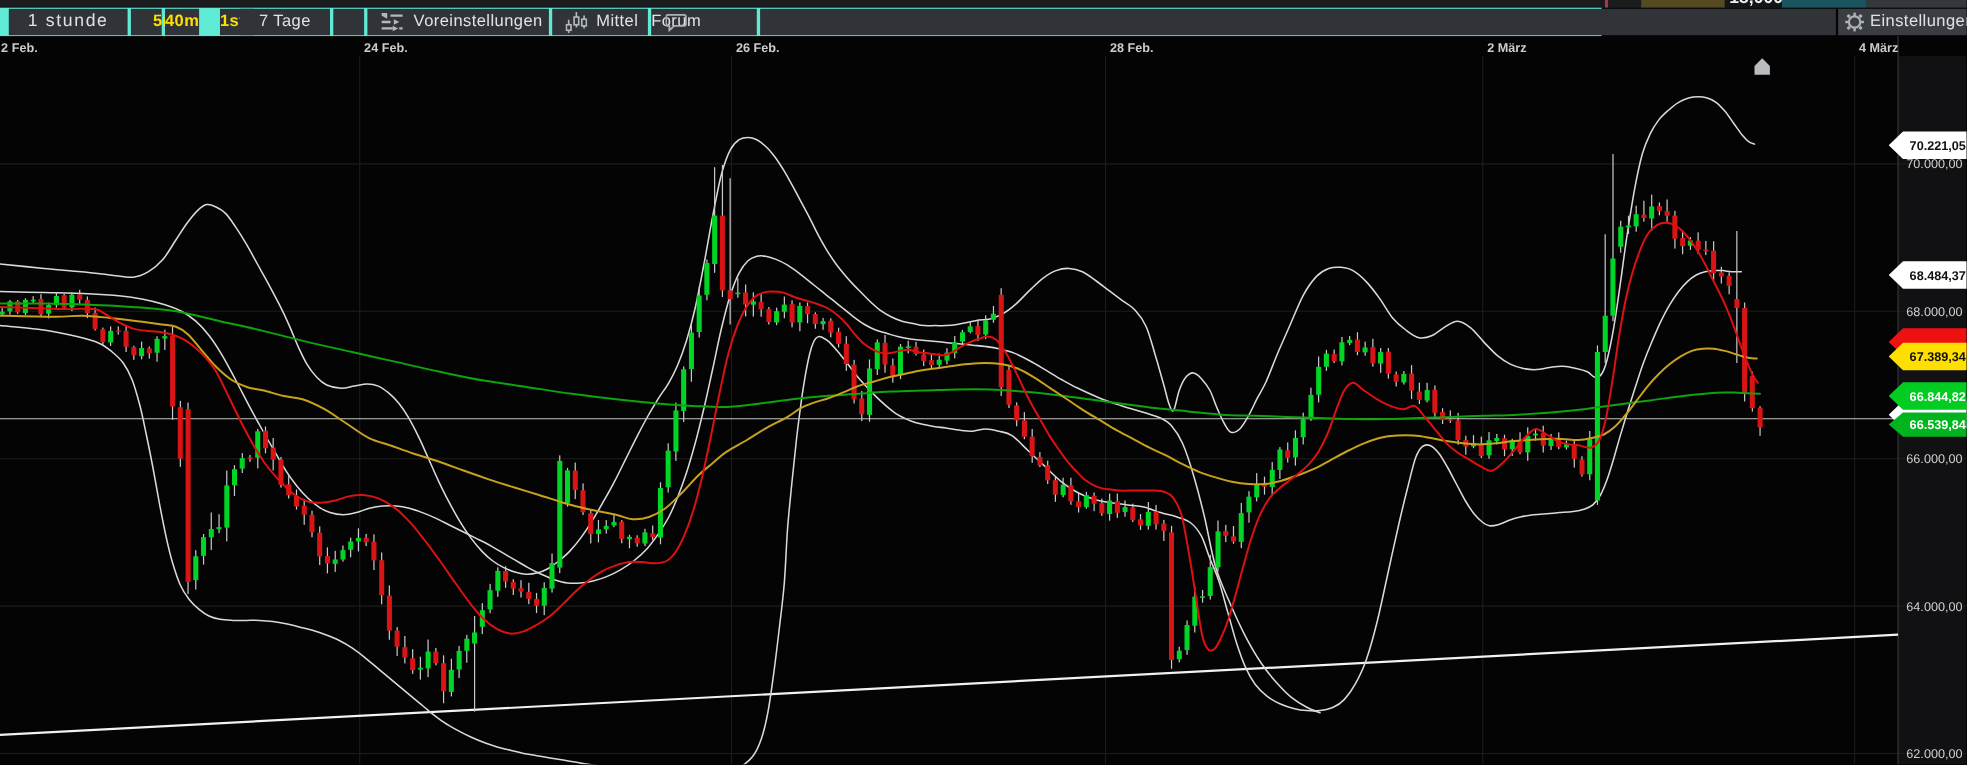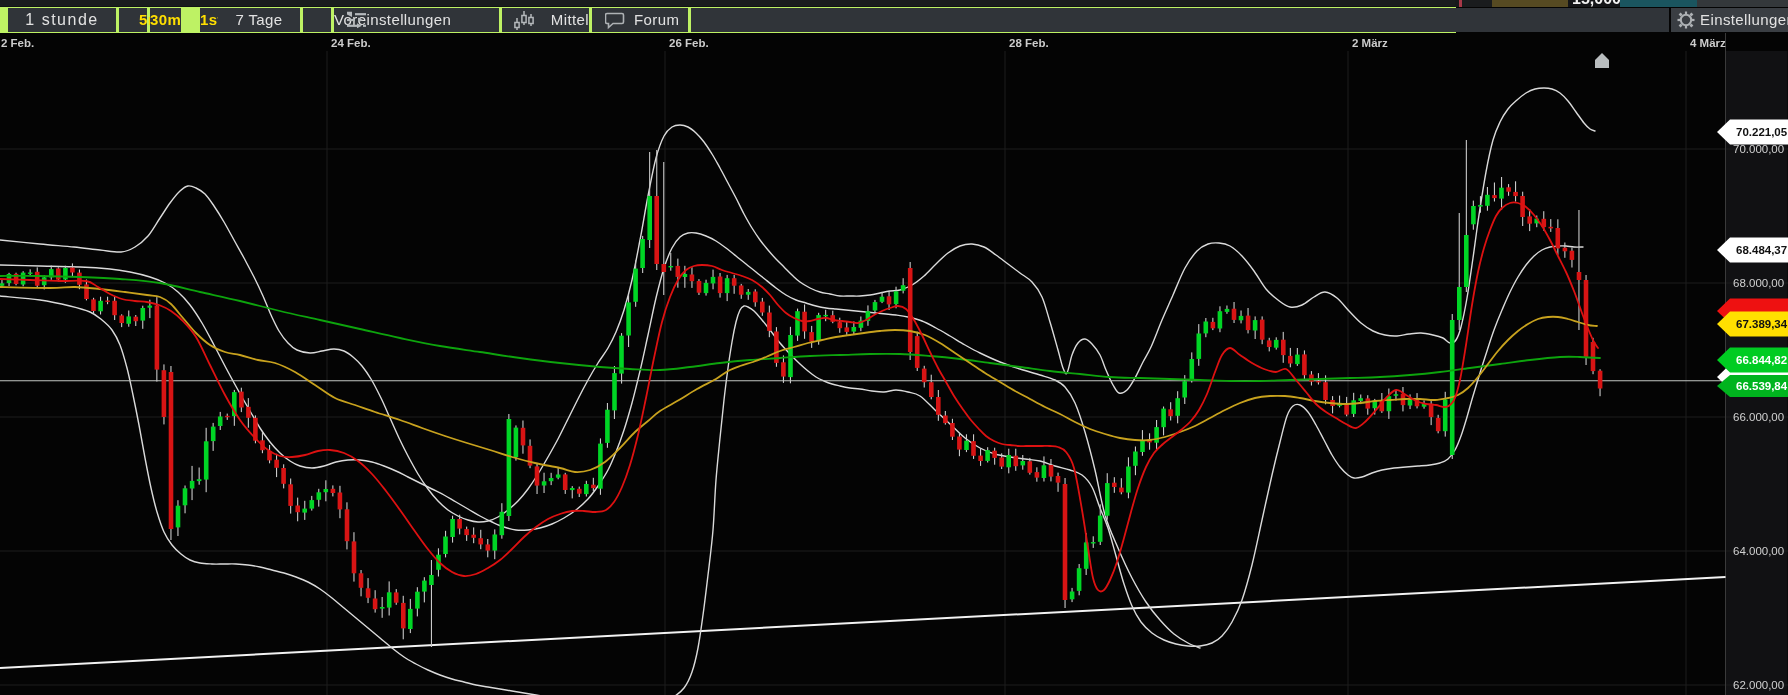--- a/index.html
+++ b/index.html
@@ -1,20 +1,20 @@
 <!DOCTYPE html>
 <html><head><meta charset="utf-8">
 <style>
 * { margin:0; padding:0; box-sizing:border-box; }
 html,body { width:1788px; height:695px; background:#040404; overflow:hidden;
   font-family:"Liberation Sans", sans-serif; }
 #stage { position:relative; width:1788px; height:695px; }
 #strip { position:absolute; left:0; top:0; width:1788px; height:7px; background:#17191b; overflow:hidden; }
 #strip .b { position:absolute; top:0; height:7px; }
-#tbar { position:absolute; left:0; top:7px; width:1456px; height:26px; background:#bef264; }
+#tbar { position:absolute; left:0; top:7px; width:1456px; height:26px; background:#5eead4; }
 .btn { position:absolute; top:1px; height:24px; background:#303439; color:#e2e2e2;
   font-size:15px; line-height:24px; letter-spacing:0.4px; text-align:center; white-space:nowrap; }
 .yellow { color:#ffdf00; font-weight:bold; }
 #chart { position:absolute; left:0; top:0; }
 </style></head>
 <body>
 <div id="stage">
   <div id="strip">
     <div class="b" style="left:0;width:1455px;background:#1a1c1e;border-bottom:1px solid #101214"></div>
     <div class="b" style="left:1459px;width:3px;background:#a83848"></div>
@@ -22,53 +22,53 @@
     <div class="b" style="left:1492px;width:76px;background:#564a22"></div>
     <div class="b" style="left:1568px;width:52px;background:#141518;overflow:hidden;">
         <span style="position:absolute;left:4px;top:-10px;color:#f0f0f0;font-size:16px;font-weight:bold;">15,000</span>
       </div>
     <div class="b" style="left:1620px;width:77px;background:#1a555f"></div>
     <div class="b" style="left:1697px;width:91px;background:#34383b"></div>
   </div>
   <div id="tbar">
     <div class="btn" style="left:8px;width:108px;letter-spacing:1.5px;font-size:16px;">1 stunde</div>
     <div class="btn yellow" style="left:119px;width:28px;padding-left:20px;">5m</div>
-    <div class="btn yellow" style="left:150px;width:31px;">30m</div>
+    <div class="btn yellow" style="left:150px;width:31px;">40m</div>
     <div class="btn yellow" style="left:184px;width:31px;margin-left:16px;">1std</div>
     <div class="btn" style="left:218px;width:82px;">7 Tage</div>
     <div class="btn" style="left:303px;width:28px;"></div>
-    <div class="btn" style="left:334px;width:165px;text-align:left;">Voreinstellungen
+    <div class="btn" style="left:334px;width:165px;text-align:left;padding-left:42px;">Voreinstellungen
       <svg width="22" height="18" viewBox="0 0 22 18" style="position:absolute;left:12px;top:3px;">
         <g stroke="#b4b8bb" stroke-width="2.2" fill="#b4b8bb">
           <polygon points="1,0.8 6,0.8 6,6 1,3.4" stroke="none"></polygon>
             <line x1="9" y1="3.2" x2="20" y2="3.2"></line>
           <line x1="1" y1="9" x2="9" y2="9"></line>
             <polygon points="12,6.5 17,9 12,11.5" stroke="none"></polygon>
           <line x1="1" y1="14.8" x2="11" y2="14.8"></line>
             <polygon points="11,12.3 16,14.8 11,17.3" stroke="none"></polygon>
             <line x1="17" y1="14.8" x2="20" y2="14.8"></line>
         </g>
       </svg>
     </div>
-    <div class="btn" style="left:502px;width:87px;text-align:right;padding-left:40px;">Mittel
+    <div class="btn" style="left:502px;width:87px;text-align:left;padding-left:40px;">Mittel
       <svg width="20" height="22" viewBox="0 0 20 22" style="position:absolute;left:12px;top:2px;">
         <g stroke="#b4b8bb" stroke-width="1.5" fill="none">
           <line x1="3" y1="8" x2="3" y2="12.5"></line>
             <line x1="3" y1="17.5" x2="3" y2="20"></line>
             <rect x="0.9" y="12.5" width="4.2" height="5"></rect>
           <line x1="10" y1="1" x2="10" y2="5.5"></line>
             <line x1="10" y1="12.5" x2="10" y2="15"></line>
             <rect x="7.9" y="5.5" width="4.2" height="7"></rect>
           <line x1="17" y1="4" x2="17" y2="7.5"></line>
             <line x1="17" y1="13.5" x2="17" y2="16"></line>
             <rect x="14.9" y="7.5" width="4.2" height="6"></rect>
         </g>
       </svg>
     </div>
-    <div class="btn" style="left:592px;width:96px;text-align:left;padding-left:42px;">Forum
+    <div class="btn" style="left:592px;width:96px;text-align:left;">Forum
       <svg width="20" height="18" viewBox="0 0 20 18" style="position:absolute;left:13px;top:4px;">
         <path d="M2,1.5 h15 a1.5,1.5 0 0 1 1.5,1.5 v7 a1.5,1.5 0 0 1 -1.5,1.5 h-9 l-4.5,4 v-4 h-1.5 a1.5,1.5 0 0 1 -1.5,-1.5 v-7 a1.5,1.5 0 0 1 1.5,-1.5 z" fill="none" stroke="#aeb2b5" stroke-width="1.6"></path>
       </svg>
     </div>
     <div class="btn" style="left:691px;width:978px;"></div>
     <div class="btn" style="left:1671px;width:117px;background:#3a3e43;text-align:left;padding-left:29px;">Einstellungen
       <svg width="18" height="18" viewBox="0 0 18 18" style="position:absolute;left:6px;top:3px;">
         <g fill="#aeb2b5">
           <circle cx="9" cy="9" r="5.2" fill="none" stroke="#aeb2b5" stroke-width="2"></circle>
           <g>

